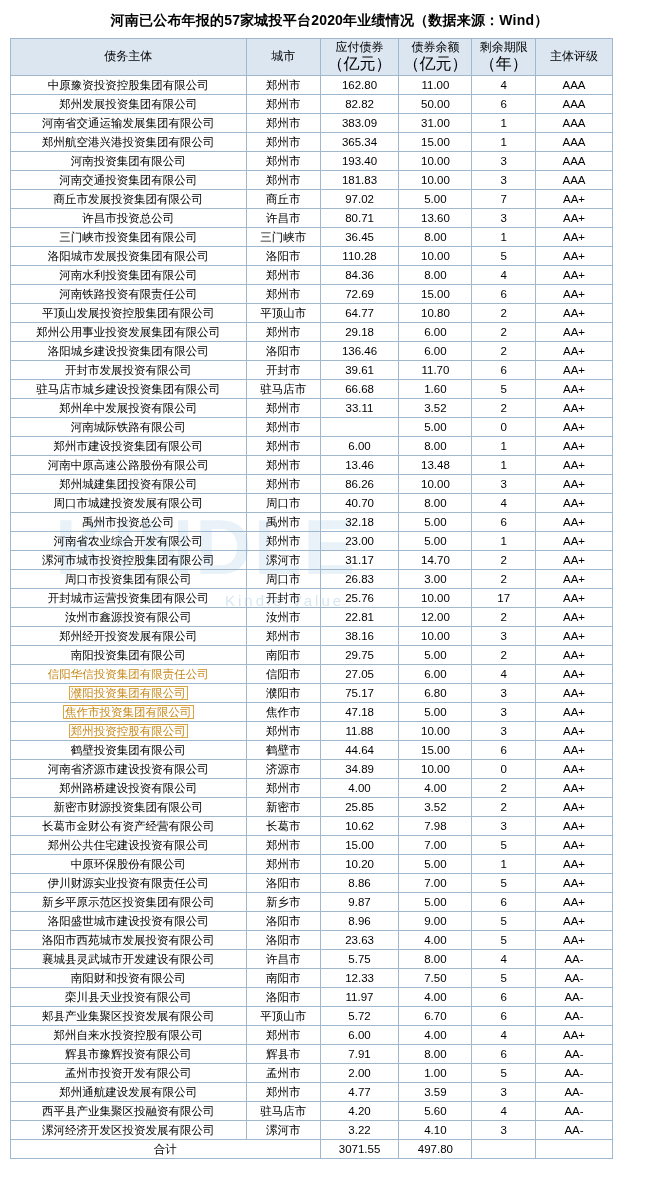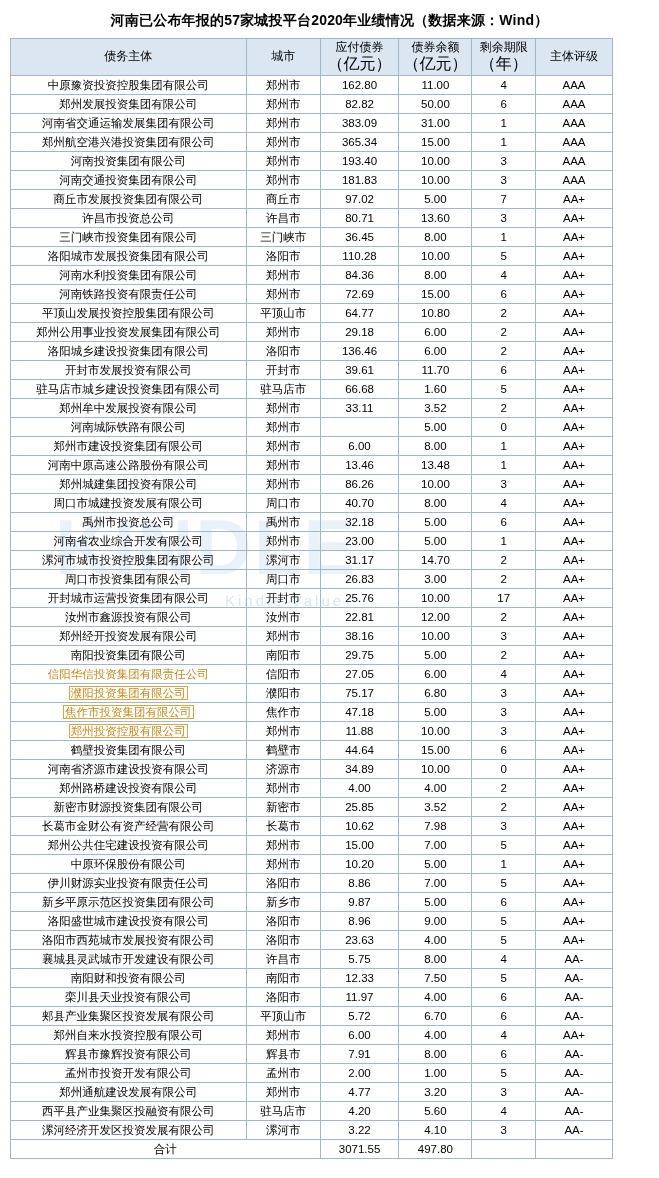--- a/index.html
+++ b/index.html
@@ -565,21 +565,21 @@
           <td class="num">孟州市</td>
           <td class="num">2.00</td>
           <td class="num">1.00</td>
           <td class="num">5</td>
           <td class="num">AA-</td>
         </tr>
         <tr>
           <td class="name">郑州通航建设发展有限公司</td>
           <td class="num">郑州市</td>
           <td class="num">4.77</td>
-          <td class="num">3.20</td>
+          <td class="num">3.59</td>
           <td class="num">3</td>
           <td class="num">AA-</td>
         </tr>
         <tr>
           <td class="name">西平县产业集聚区投融资有限公司</td>
           <td class="num">驻马店市</td>
           <td class="num">4.20</td>
           <td class="num">5.60</td>
           <td class="num">4</td>
           <td class="num">AA-</td>

